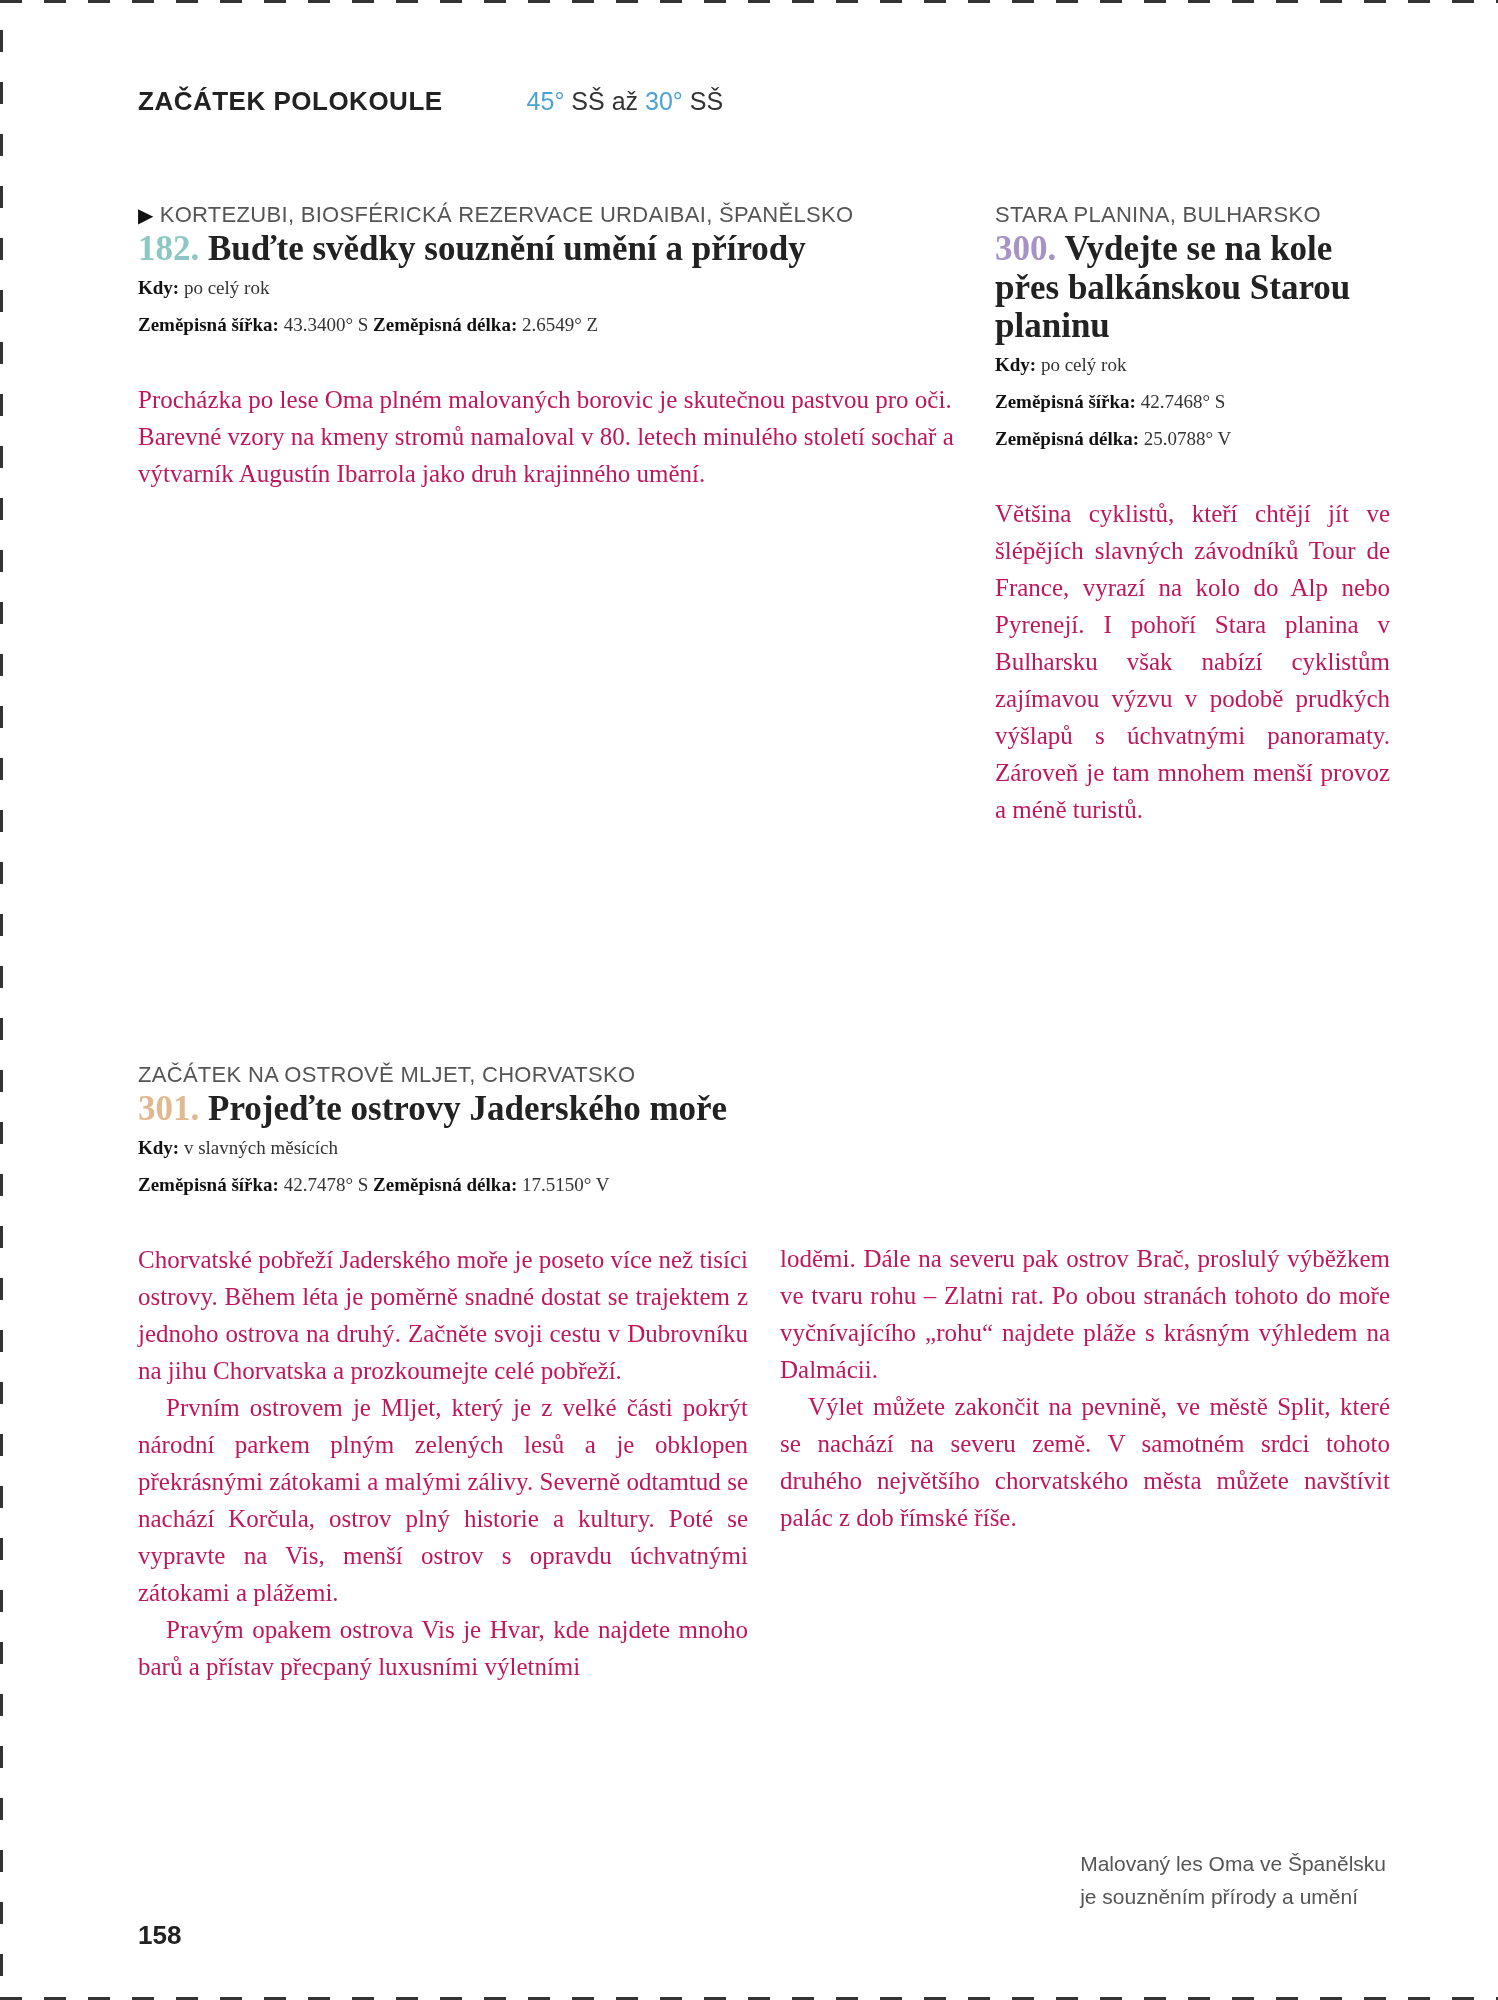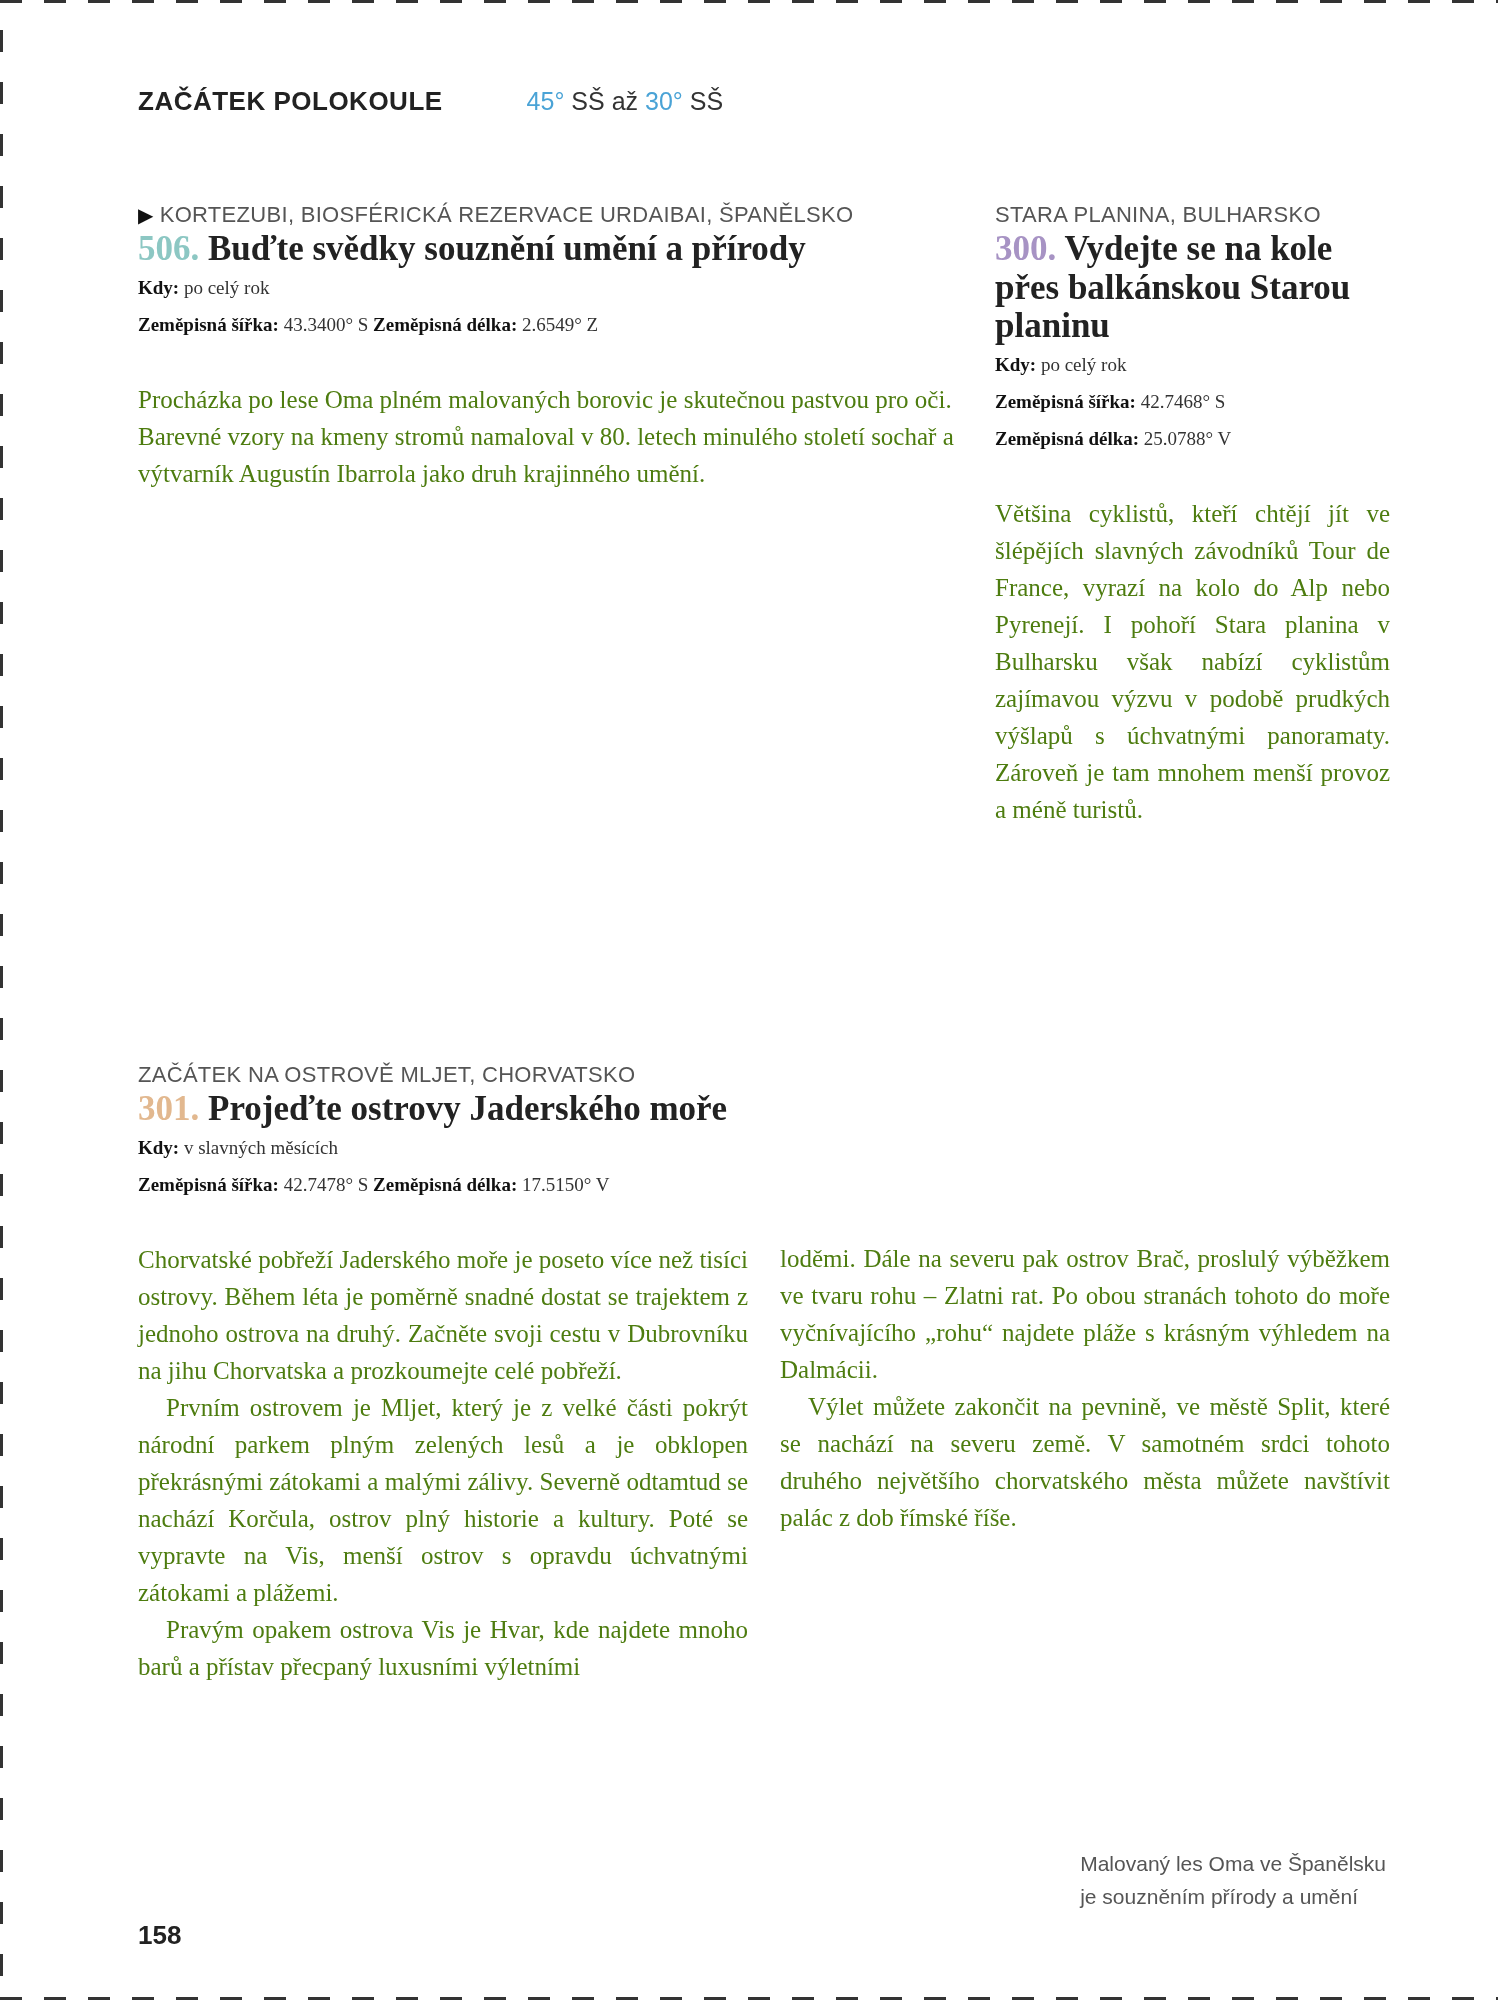--- a/index.html
+++ b/index.html
@@ -25,21 +25,21 @@
   .running-range { margin-left: 84px; font-size: 25px; color: #333; }
   .running-range .deg { color: #4aa3d6; }
 
   .entry { position: absolute; }
   .location { font-size: 22px; color: #555; letter-spacing: 0.3px; font-weight: normal; line-height: 1.2; }
   .location .arrow { color: #111; font-size: 20px; margin-right: 6px; }
   .entry-title { font-size: 35px; color: #222; line-height: 1.1; margin-top: 2px; }
   .entry-num { font-weight: bold; }
   .meta { font-size: 19px; color: #333; line-height: 1.95; }
   .meta b { color: #111; }
-  .body-text { font-size: 25px; color: #4d7c0f; line-height: 1.48; text-align: justify; }
+  .body-text { font-size: 25px; color: #be185d; line-height: 1.48; text-align: justify; }
   .body-text p + p { text-indent: 28px; }
 
   #e299 { top: 202px; left: 138px; width: 820px; }
   #e299 .body-text { margin-top: 38px; text-align: left; }
 
   #e300 { top: 202px; left: 995px; width: 395px; }
   #e300 .body-text { margin-top: 38px; }
 
   #e301 { top: 1062px; left: 138px; width: 610px; }
   #e301-col2 { position: absolute; top: 1240px; left: 780px; width: 610px; }
@@ -60,21 +60,21 @@
   <span class="running-range sans">
     <span class="deg">45°</span><span> SŠ až </span><span class="deg">30°</span><span> SŠ</span>
   </span>
 </header>
 
 <section class="entry" id="e299">
   <div class="location sans">
     <span class="arrow">▶</span><span>KORTEZUBI, BIOSFÉRICKÁ REZERVACE URDAIBAI, ŠPANĚLSKO</span>
   </div>
   <h2 class="entry-title serif">
-    <span class="entry-num" style="color:#8cc7c3">506.</span>
+    <span class="entry-num" style="color:#8cc7c3">182.</span>
     <span>Buďte svědky souznění umění a přírody</span>
   </h2>
   <div class="meta serif">
     <div><b>Kdy:</b><span> po celý rok</span></div>
     <div><b>Zeměpisná šířka:</b><span> 43.3400° S </span><b>Zeměpisná délka:</b><span> 2.6549° Z</span></div>
   </div>
   <div class="body-text serif">
     <p>Procházka po lese Oma plném malovaných borovic je skutečnou pastvou pro oči. Barevné vzory na kmeny stromů namaloval v 80. letech minulého století sochař a výtvarník Augustín Ibarrola jako druh krajinného umění.</p>
   </div>
 </section>

